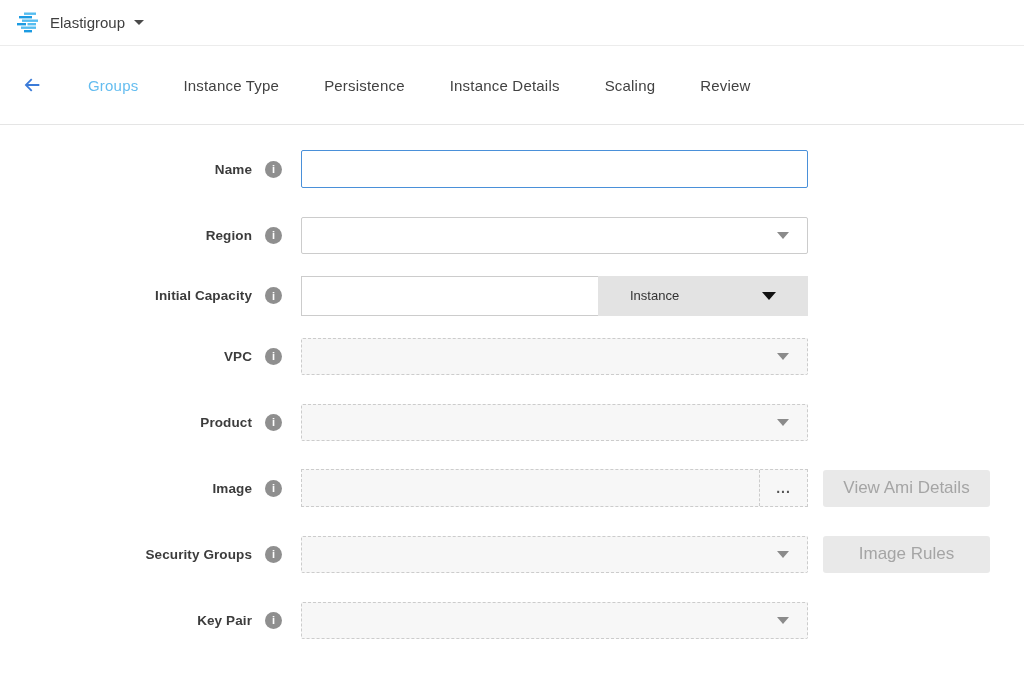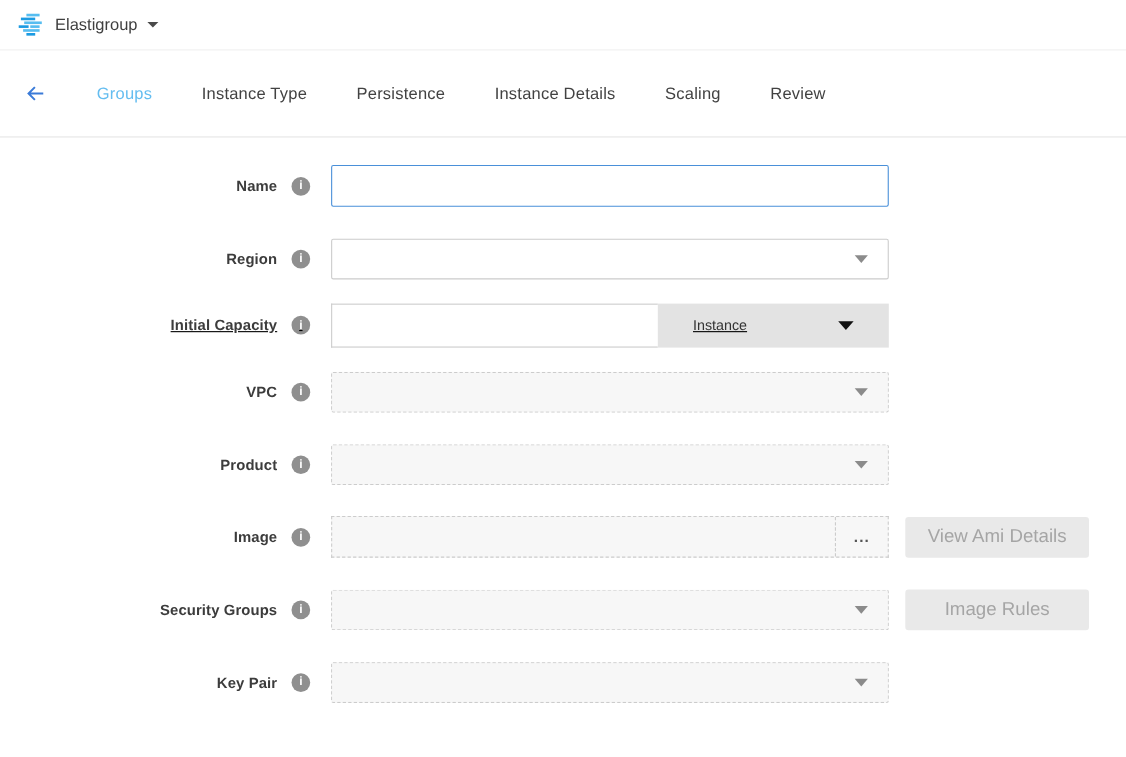--- a/index.html
+++ b/index.html
@@ -90,21 +90,21 @@
   <div class="row">
     <span class="label-col">Region</span>
     <span class="info-icon">i</span>
     <div class="field-col">
       <div class="select">
         <span class="caret-gray"></span>
       </div>
     </div>
   </div>
 
-  <div class="row" style="height:27px;text-decoration:underline;">
+  <div class="row" style="height:27px;">
     <span class="label-col">Initial Capacity</span>
     <span class="info-icon">i</span>
     <div class="field-col">
       <div class="ic-wrap">
         <input class="ic-input" type="text" value="" style="">
         <div class="ic-select">
           <span>Instance</span>
           <span class="caret-black"></span>
         </div>
       </div>

